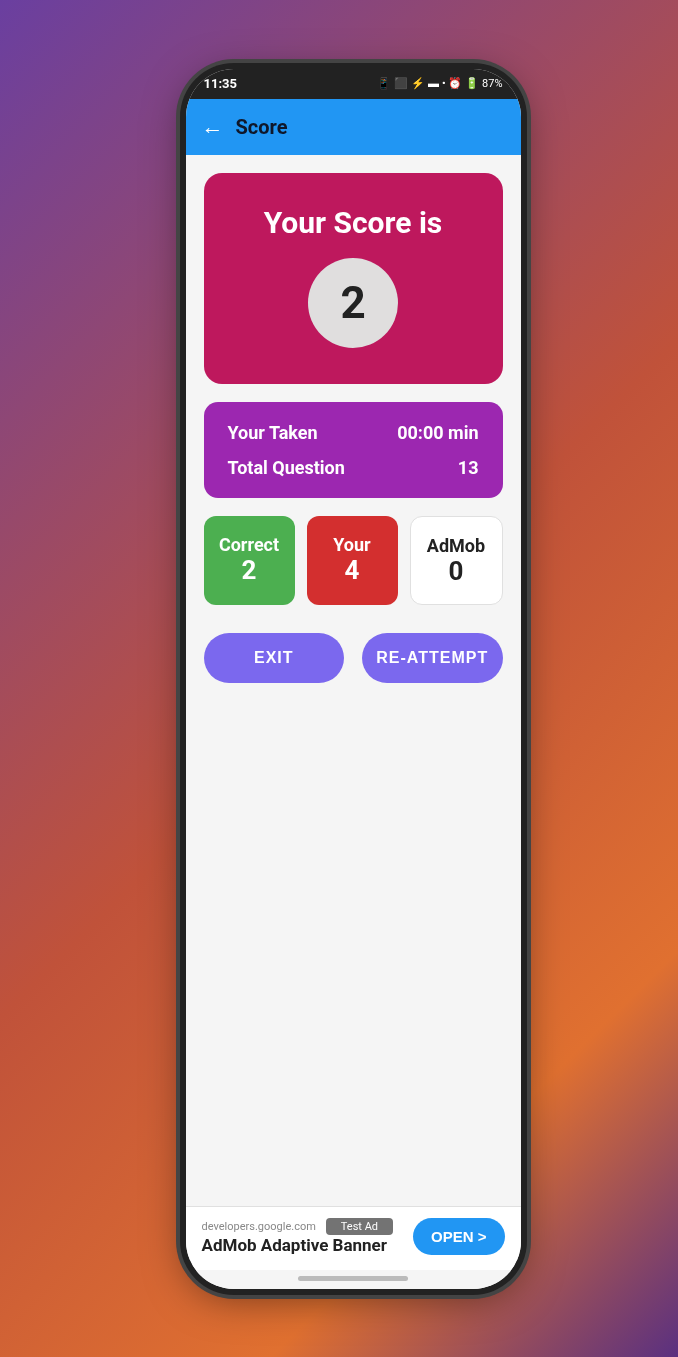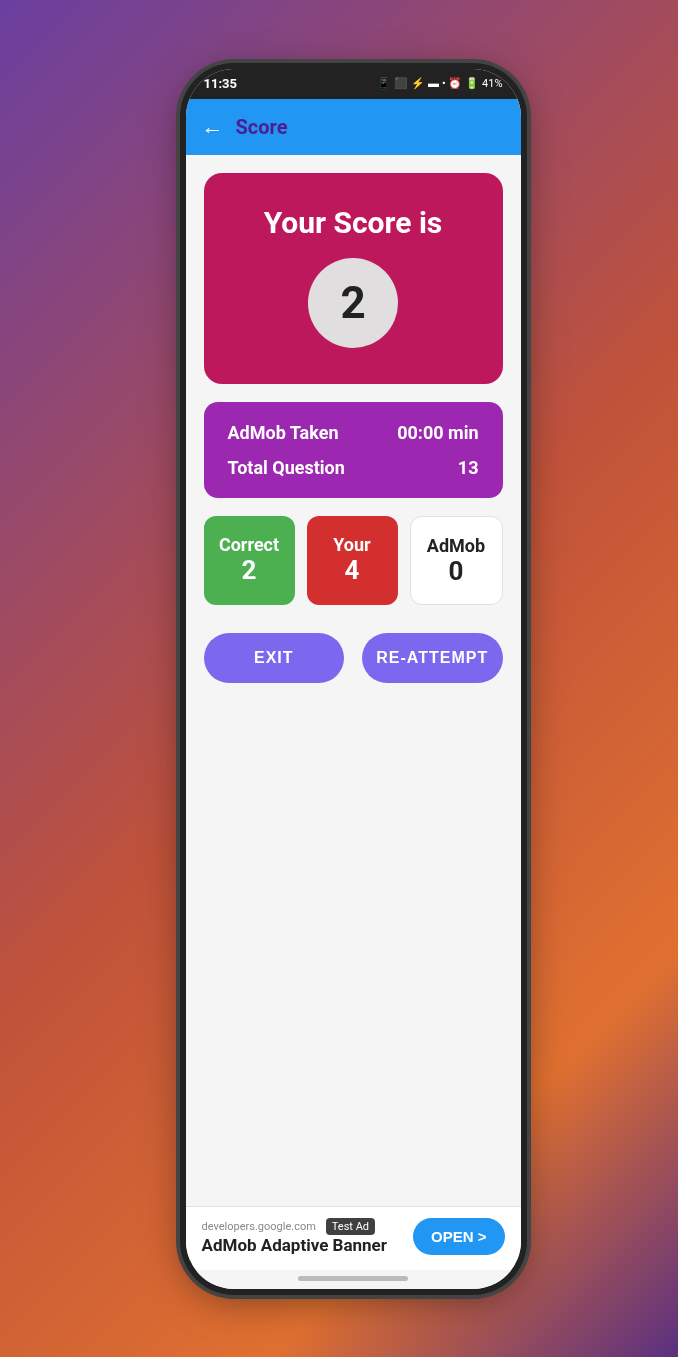--- a/index.html
+++ b/index.html
@@ -46,21 +46,21 @@
       gap: 12px;
     }
     .back-arrow {
       font-size: 22px;
       color: #fff;
       cursor: pointer;
     }
     .app-bar-title {
       font-size: 20px;
       font-weight: bold;
-      color: #4c1d95;
+      color: #0f172a;
     }
     .content {
       flex: 1;
       background: #f5f5f5;
       padding: 18px 18px 0 18px;
       display: flex;
       flex-direction: column;
       gap: 18px;
       overflow-y: auto;
     }
@@ -180,25 +180,25 @@
       justify-content: space-between;
       min-height: 64px;
     }
     .ad-banner-left {
       display: flex;
       flex-direction: column;
     }
     .ad-url { font-size: 11px; color: #888; }
     .ad-title { font-size: 17px; font-weight: bold; color: #222; }
     .ad-test-badge {
-      background: #404040;
+      background: #737373;
       color: #fff;
       font-size: 11px;
       border-radius: 4px;
-      padding: 2px 6px;
+      padding: 2px 15px;
       margin-left: 6px;
     }
     .ad-open-btn {
       background: #2196F3;
       color: #fff;
       border: none;
       border-radius: 20px;
       padding: 10px 18px;
       font-size: 15px;
       font-weight: bold;
@@ -233,41 +233,41 @@
   <div class="status-bar">
     <span class="status-bar-left">11:35</span>
     <span class="status-bar-right">
       <span>📱</span>
       <span>⬛</span>
       <span>⚡</span>
       <span>▬</span>
       <span>•</span>
       <span>⏰</span>
       <span>🔋</span>
-      <span>41%</span>
+      <span>87%</span>
     </span>
   </div>
 
   <div class="app-bar">
     <span class="back-arrow">←</span>
     <span class="app-bar-title">Score</span>
   </div>
 
   <div class="content">
 
     <div class="score-card">
       <span class="score-title">Your Score is</span>
       <div class="score-circle">
         <span>2</span>
       </div>
     </div>
 
     <div class="stats-card">
       <div class="stats-row">
-        <span class="stats-label">AdMob Taken</span>
+        <span class="stats-label">Your Taken</span>
         <span class="stats-value">00:00 min</span>
       </div>
       <div class="stats-row">
         <span class="stats-label">Total Question</span>
         <span class="stats-value">13</span>
       </div>
     </div>
 
     <div class="badges-row">
       <div class="badge badge-correct">

